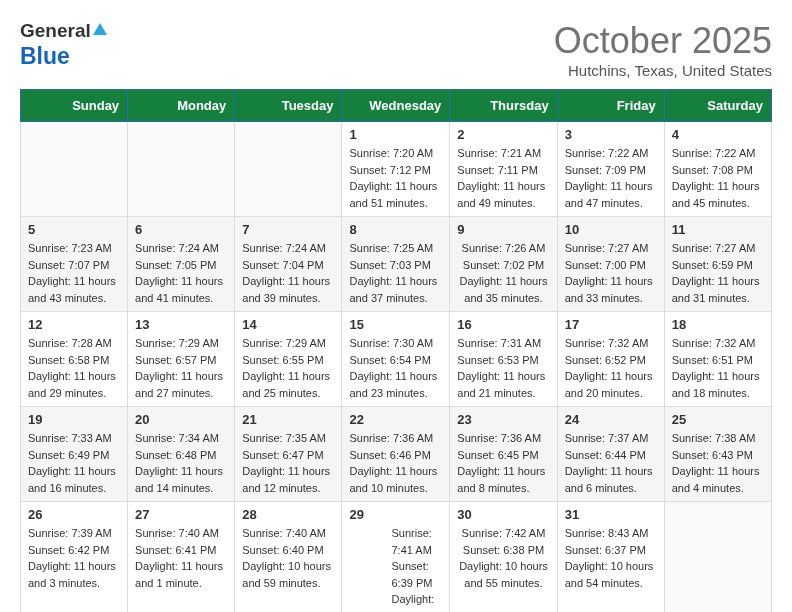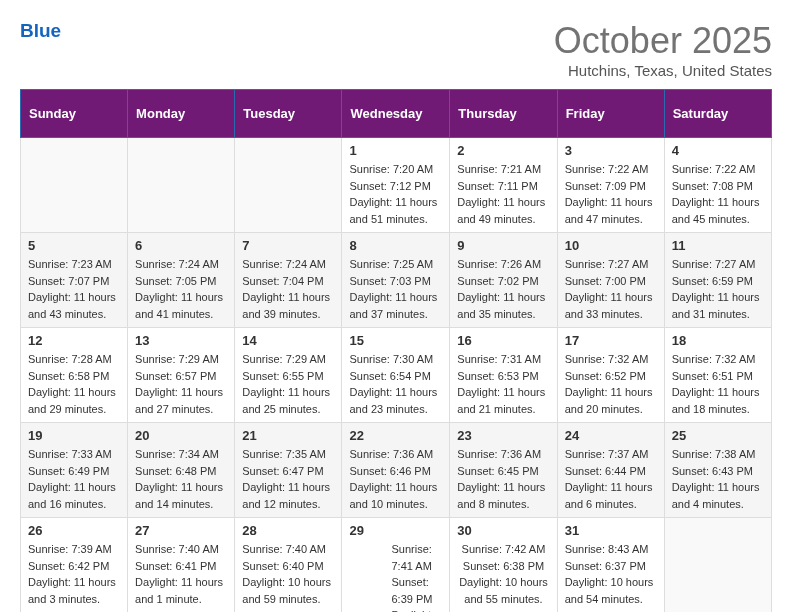--- a/index.html
+++ b/index.html
@@ -27,24 +27,24 @@
     .location {
       font-size: 15px;
       color: #555;
     }
     .calendar {
       width: 100%;
       border-collapse: collapse;
       border: 1px solid #ccc;
     }
     .calendar th {
-      background-color: #701a75;
+      background-color: #15803d;
       color: #fff;
-      text-align: left;
-      padding: 16px 8px;
+      text-align: right;
+      padding: 8px 8px;
       font-size: 13px;
       border: 1px solid #2a6ab1;
     }
     .calendar td {
       vertical-align: top;
       padding: 5px 7px;
       border: 1px solid #ddd;
       font-size: 11px;
       color: #333;
       width: 108px;
@@ -70,21 +70,21 @@
       display: flex;
       align-items: center;
     }
     .logo-text-general {
       color: #333;
       font-size: 19px;
       font-weight: bold;
     }
     .logo-text-blue {
       color: #1565c0;
-      font-size: 19px;
+      font-size: 23px;
       font-weight: bold;
     }
     .logo-triangle {
       display: inline-block;
       margin-left: 2px;
       margin-top: -4px;
       width: 0;
       height: 0;
       border-left: 7px solid transparent;
       border-right: 7px solid transparent;
@@ -93,20 +93,24 @@
     }
     .logo-block {
       line-height: 1.2;
     }
   </style>
 </head>
 <body>
 
 <div class="header-area">
   <div class="logo-block">
+    <div class="logo-wrapper">
+      <span class="logo-text-general">General</span>
+      <span class="logo-triangle"></span>
+    </div>
     <div>
       <span class="logo-text-blue">Blue</span>
     </div>
   </div>
   <div class="title-area">
     <div class="month-title">October 2025</div>
     <div class="location">Hutchins, Texas, United States</div>
   </div>
 </div>
 
@@ -180,21 +184,21 @@
         </td>
         <td>
           <div class="day-number">8</div>
           <div class="day-info" style="white-space: pre-line;">Sunrise: 7:25 AM
 Sunset: 7:03 PM
 Daylight: 11 hours
 and 37 minutes.</div>
         </td>
         <td>
           <div class="day-number">9</div>
-          <div class="day-info" style="white-space: pre-line;">Sunrise: 7:26 AM
+          <div class="day-info" style="white-space: pre-line; text-align: center;">Sunrise: 7:26 AM
 Sunset: 7:02 PM
 Daylight: 11 hours
 and 35 minutes.</div>
         </td>
         <td>
           <div class="day-number">10</div>
           <div class="day-info" style="white-space: pre-line;">Sunrise: 7:27 AM
 Sunset: 7:00 PM
 Daylight: 11 hours
 and 33 minutes.</div>

